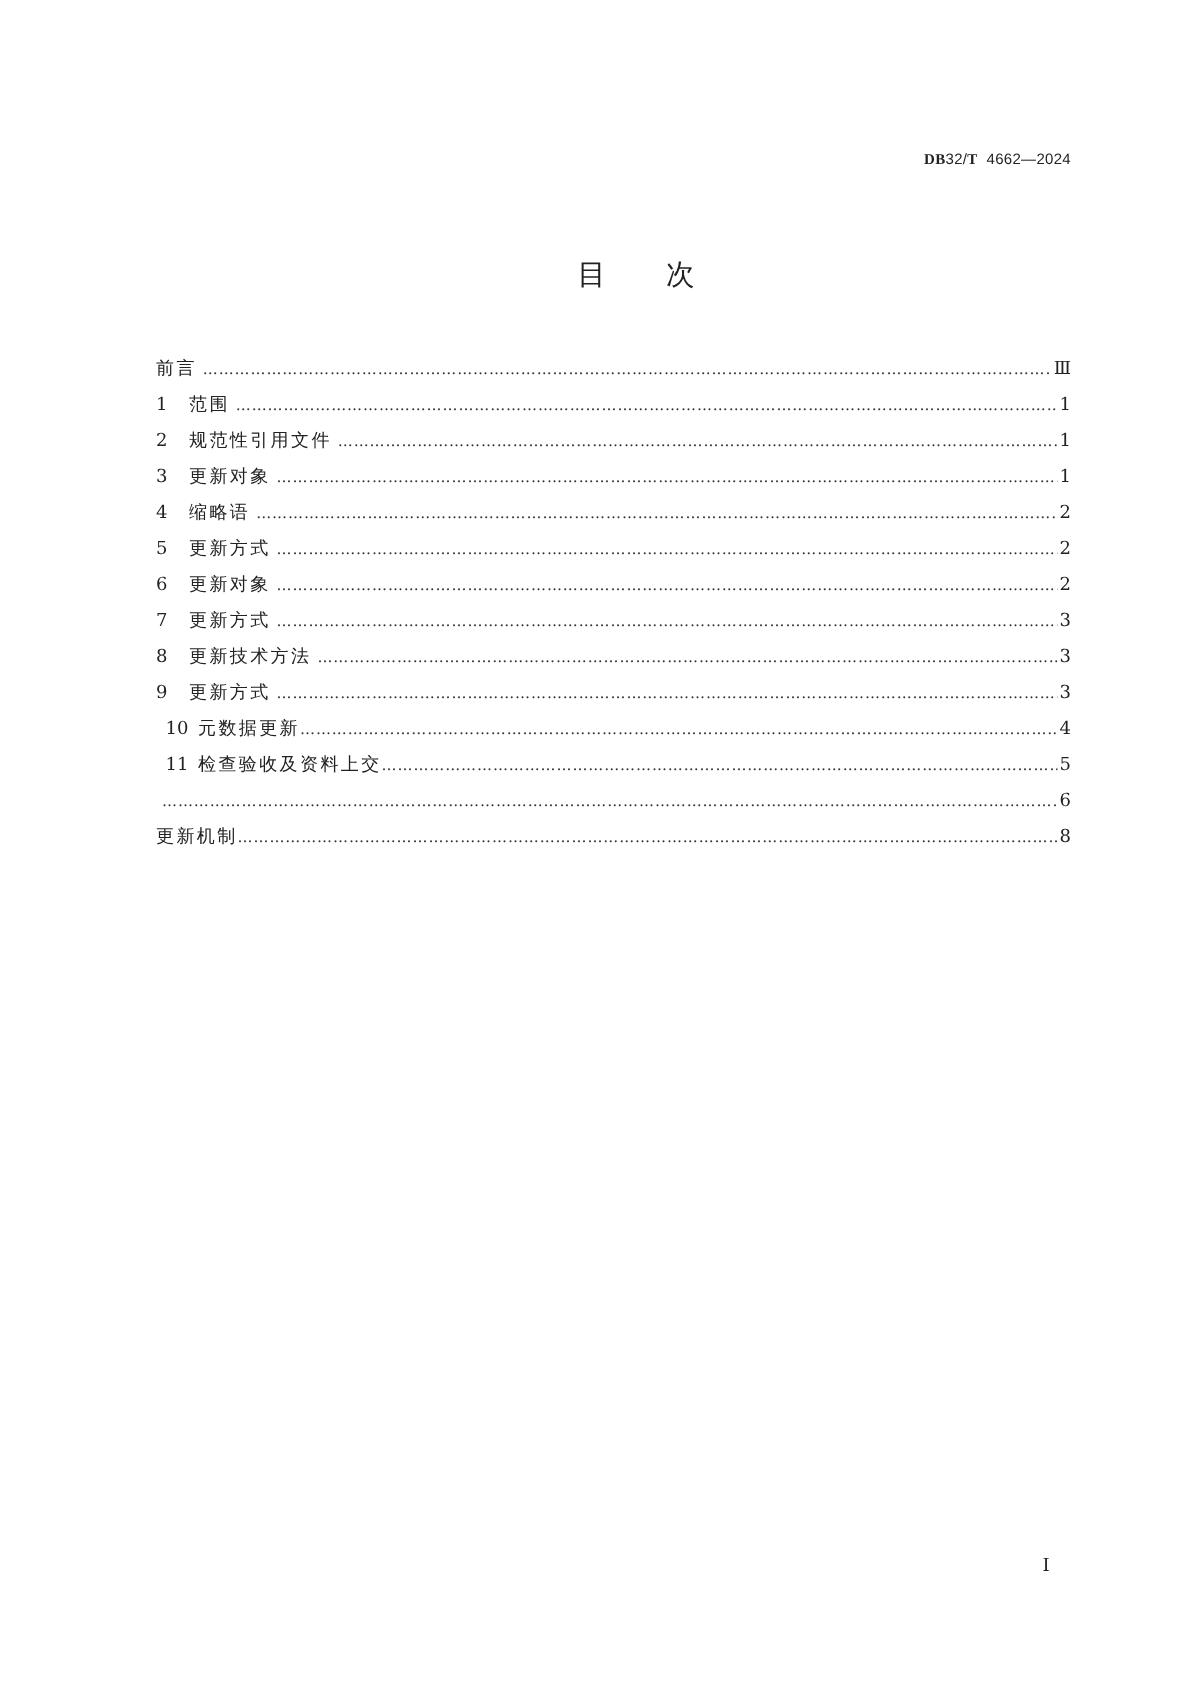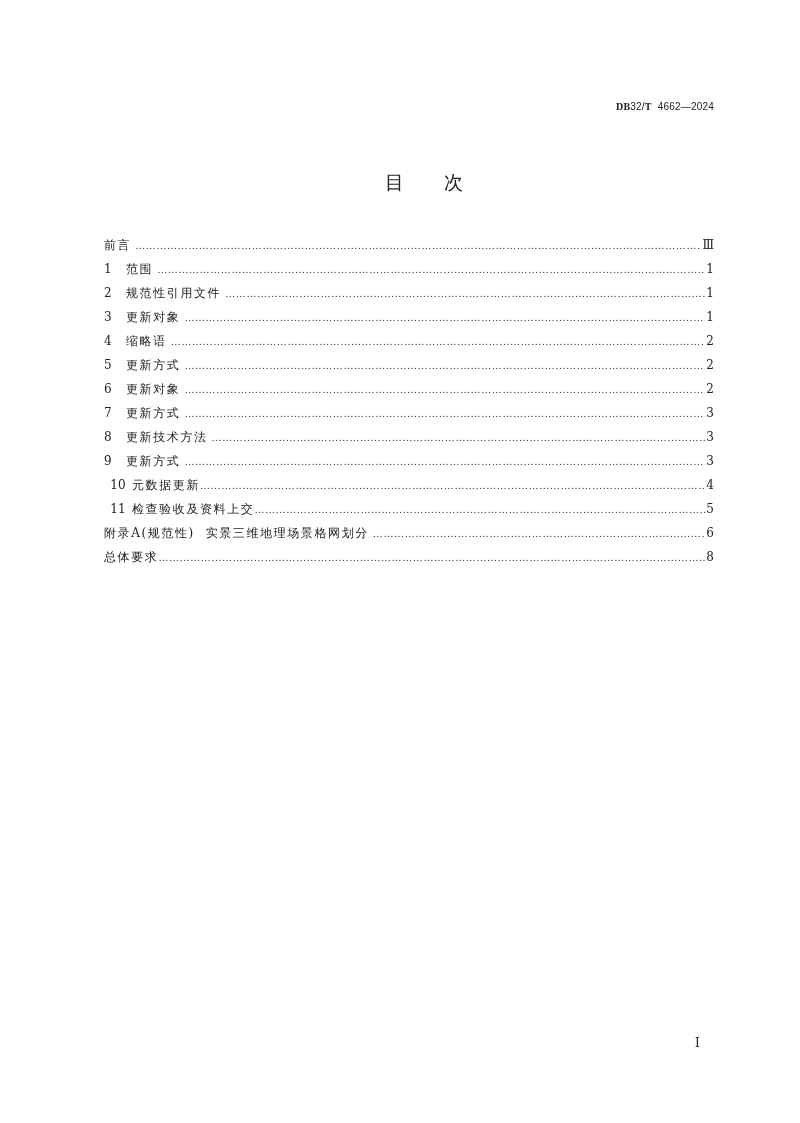--- a/index.html
+++ b/index.html
@@ -102,24 +102,23 @@
     <span class="leader tight"></span>
     <span class="page">4</span>
   </div>
   <div class="toc-row">
     <span class="num w2">11</span>
     <span class="label">检查验收及资料上交</span>
     <span class="leader tight"></span>
     <span class="page">5</span>
   </div>
   <div class="toc-row">
-    <span class="label" style="white-space: pre;">附录A(规范性)  实景三维地理场景格网划分</span>
     <span class="leader"></span>
     <span class="page">6</span>
   </div>
   <div class="toc-row">
-    <span class="label">总体要求</span>
+    <span class="label">更新机制</span>
     <span class="leader tight"></span>
     <span class="page">8</span>
   </div>
 </div>
 
 <div class="footer-page">I</div>
 
 </body></html>

